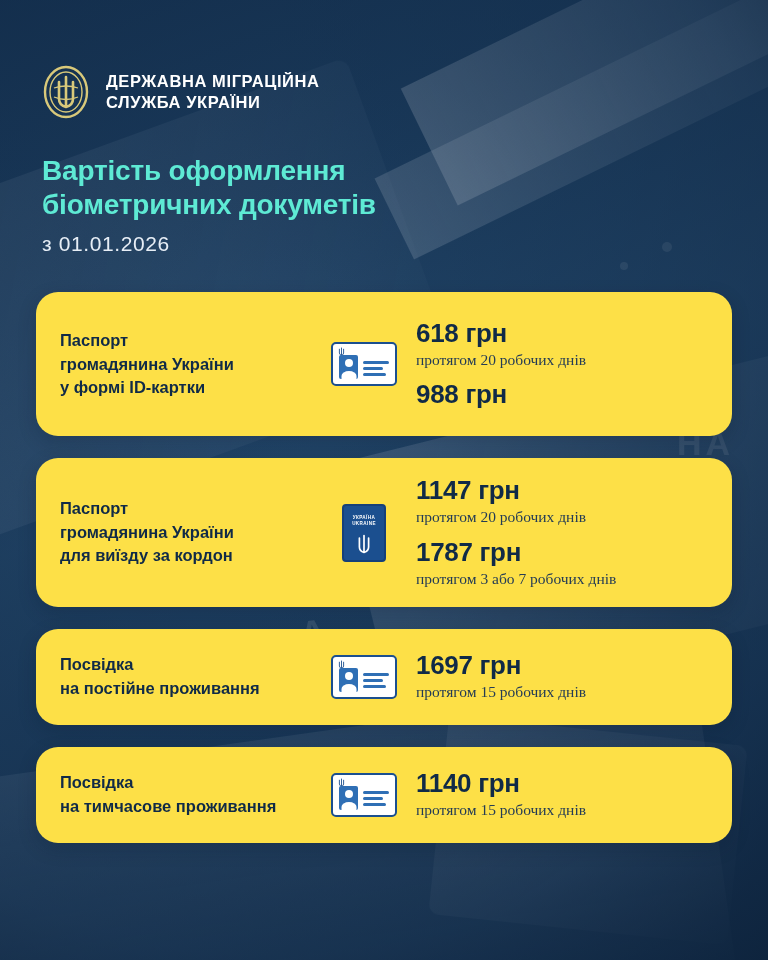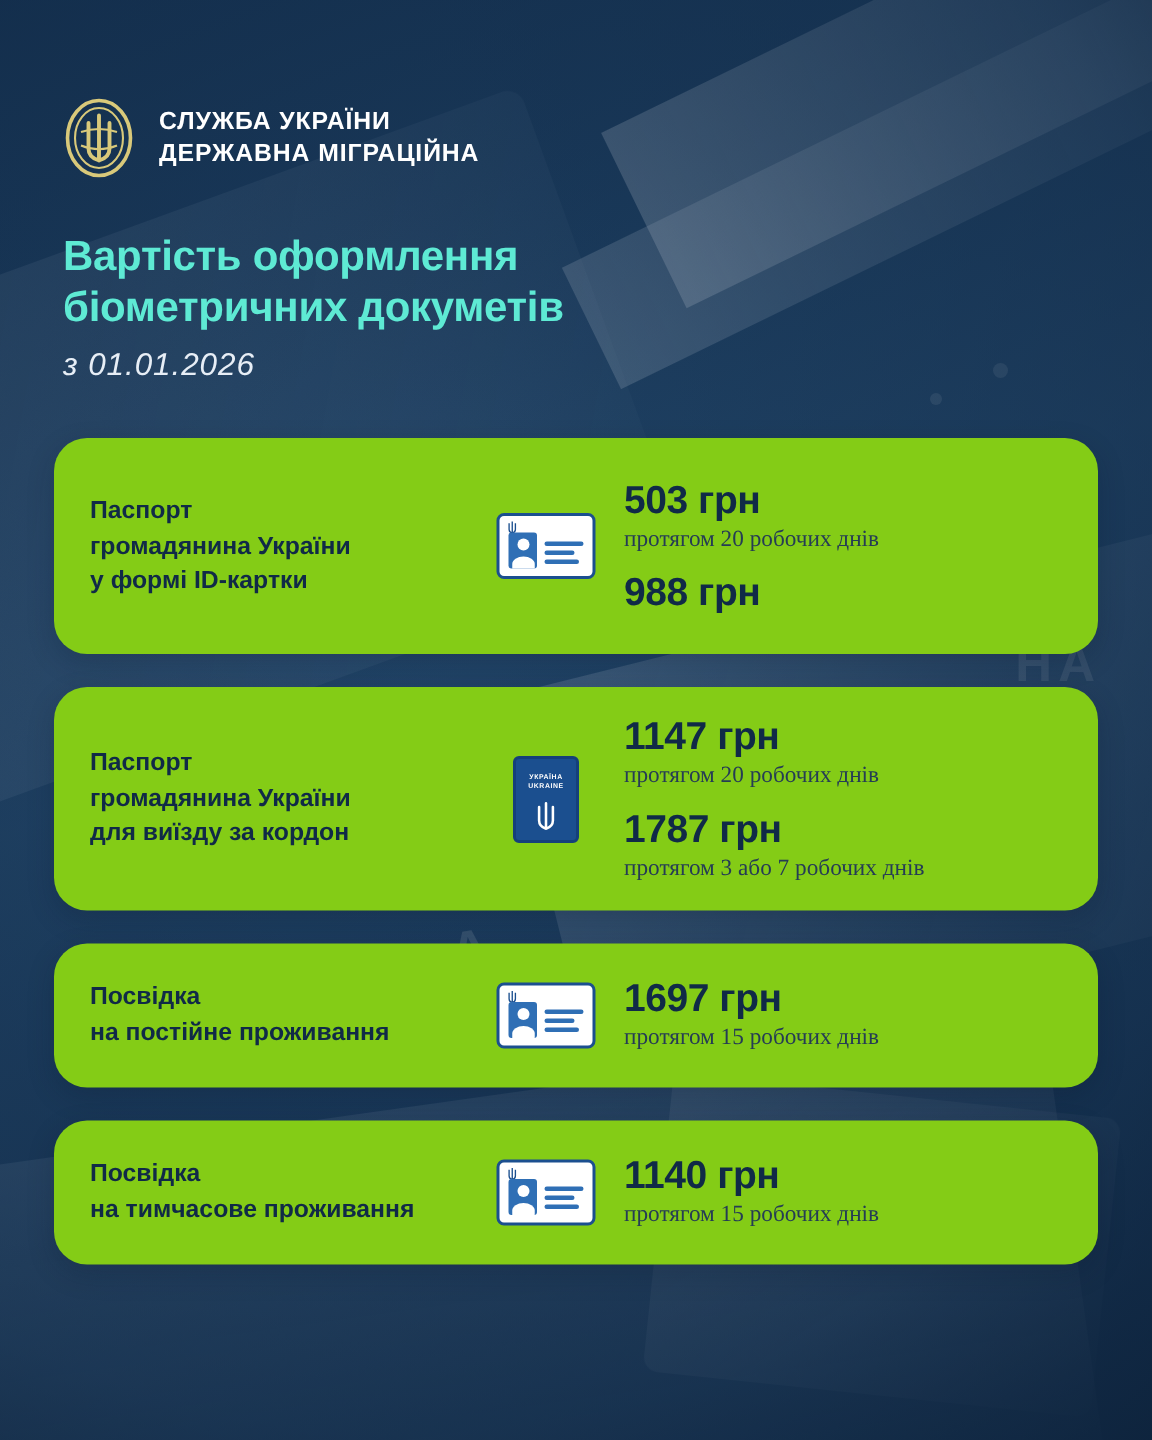--- a/index.html
+++ b/index.html
@@ -123,32 +123,31 @@
     font-weight: bold;
     line-height: 1.22;
     letter-spacing: -0.2px;
   }
   .subtitle {
     color: #e7eef6;
     font-size: 21px;
     font-weight: normal;
     margin-top: 10px;
     letter-spacing: 0.6px;
-    font-style: italic;
   }
 
   .cards {
     margin-top: 36px;
     display: flex;
     flex-direction: column;
     gap: 22px;
   }
 
   .card {
-    background: #84cc16;
+    background: #fde047;
     border-radius: 22px;
     display: flex;
     align-items: center;
     padding: 18px 26px 18px 24px;
     box-shadow: 0 6px 18px rgba(8,24,45,0.22);
     min-height: 96px;
   }
   .card.tall { min-height: 144px; }
 
   .card-label {
@@ -297,22 +296,22 @@
     <span class="emblem">
       <svg viewBox="0 0 48 56" width="48" height="56" aria-hidden="true">
         <ellipse cx="24" cy="28" rx="21" ry="25" fill="none" stroke="#d9c97a" stroke-width="2.4"></ellipse>
         <ellipse cx="24" cy="28" rx="16" ry="20" fill="none" stroke="#d9c97a" stroke-width="1.4"></ellipse>
         <path d="M24 13 L24 43 M17 18 L17 35 Q17 41 24 43 M31 18 L31 35 Q31 41 24 43" fill="none" stroke="#d9c97a" stroke-width="2.6" stroke-linecap="round"></path>
         <path d="M12 24 Q24 20 36 24" fill="none" stroke="#d9c97a" stroke-width="1.3"></path>
         <path d="M12 33 Q24 38 36 33" fill="none" stroke="#d9c97a" stroke-width="1.3"></path>
       </svg>
     </span>
     <div class="brand-text">
+      <div>ДЕРЖАВНА МІГРАЦІЙНА</div>
       <div>СЛУЖБА УКРАЇНИ</div>
-      <div>ДЕРЖАВНА МІГРАЦІЙНА</div>
     </div>
   </div>
 
   <div class="title-block">
     <div class="title">
       <div>Вартість оформлення</div>
       <div>біометричних докуметів</div>
     </div>
     <div class="subtitle">з 01.01.2026</div>
   </div>
@@ -333,21 +332,21 @@
           <div class="photo"></div>
           <div class="lines">
               <i></i>
               <i></i>
               <i></i>
             </div>
         </div>
       </div>
       <div class="card-prices">
         <div class="price-row">
-          <div class="amount">503 грн</div>
+          <div class="amount">618 грн</div>
           <div class="term">протягом 20 робочих днів</div>
         </div>
         <div class="price-row">
           <div class="amount">988 грн</div>
         </div>
       </div>
     </div>
 
     <div class="card tall">
       <div class="card-label">

